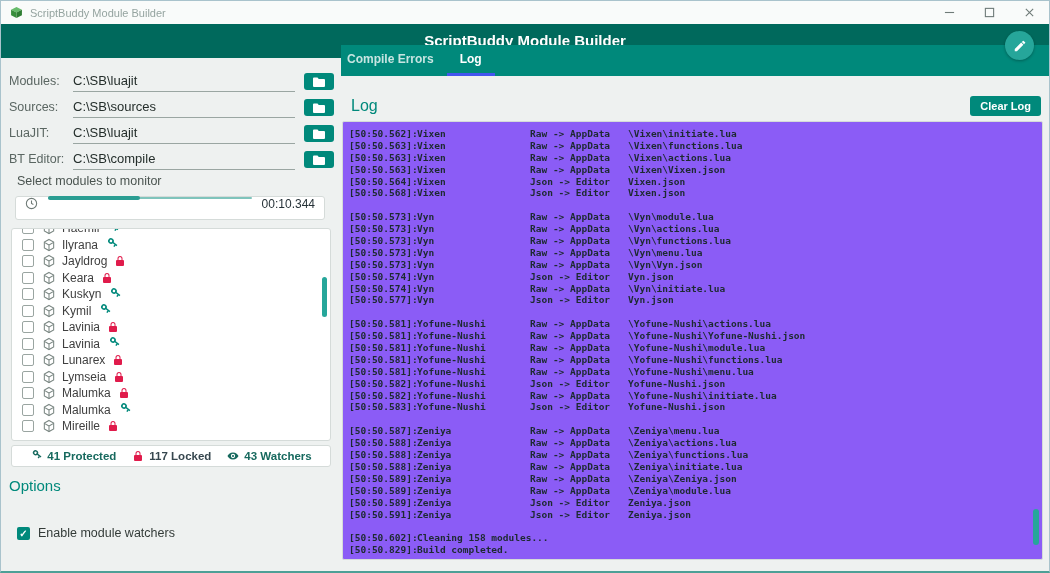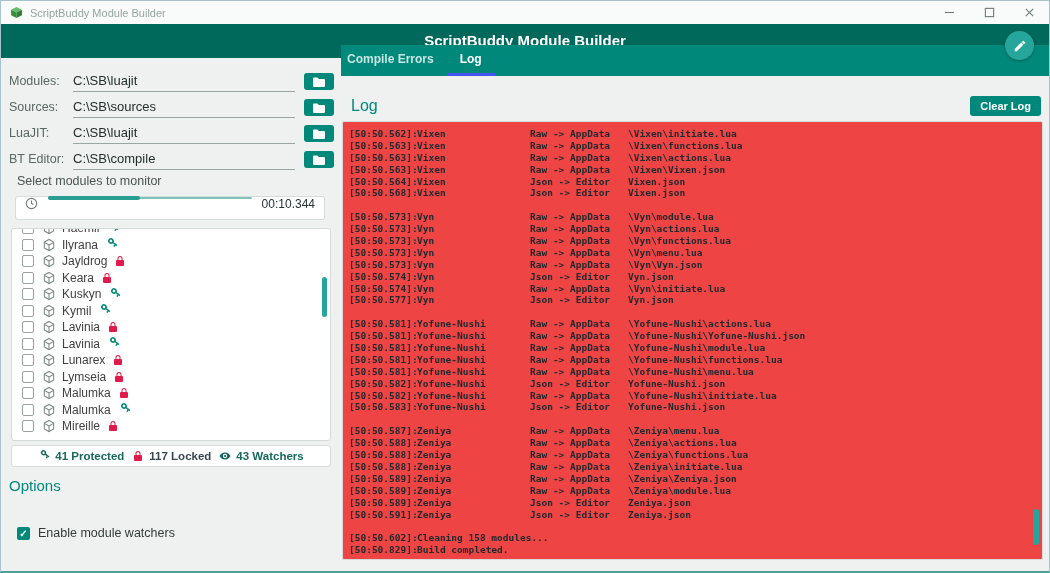--- a/index.html
+++ b/index.html
@@ -60,41 +60,41 @@
   .cb { width:12px; height:12px; border:1.5px solid #9aa5a1; border-radius:2px; background:#fff;
         margin-right:8px; flex:none; }
   .cube { width:14px; height:14px; margin-right:6px; flex:none; }
   .mod-name { font-size:12px; color:#404040; margin-right:7px; }
   .badge-key, .badge-lock { display:none; }
   .mod-row.key .badge-key { display:block; width:13px; height:13px; }
   .mod-row.lock .badge-lock { display:block; width:12px; height:12px; }
   .mod-scroll { position:absolute; right:3px; top:48px; width:5px; height:40px; background:#26a69a; border-radius:3px; }
 
   .stats-bar { margin:4px 10px 0 10px; height:22px; background:#fff; border:1px solid #d5dbd9;
-               border-radius:3px; display:flex; align-items:center; justify-content:center; gap:8px; }
+               border-radius:3px; display:flex; align-items:center; justify-content:center; gap:16px; }
   .stat { display:flex; align-items:center; gap:5px; font-size:11.5px; font-weight:700; }
   .stat svg { width:12px; height:12px; }
   .stat.protected { color:#17695e; }
   .stat.locked { color:#37474f; }
   .stat.watchers { color:#17695e; }
 
   .options-h { font-size:15px; color:#00897b; margin:10px 0 4px 8px; }
   .opt-row { display:flex; align-items:center; height:18px; margin-left:16px;margin-top:30px; }
   .opt-cb { width:13px; height:13px; background:#00897b; border-radius:2px; margin-right:8px;
             color:#fff; font-size:10px; line-height:13px; text-align:center; font-weight:700; flex:none; }
   .opt-cb::after { content:"\2713"; }
   .opt-label { font-size:12.5px; color:#333b38; }
 
   
   .right { position:absolute; left:340px; top:88px; right:0; bottom:0; }
   .log-head { display:flex; align-items:center; padding:6px 8px 0 10px; height:28px; }
   .log-title { font-size:16px; color:#00897b; }
   .clear-btn { margin-left:auto; background:#00897b; color:#fff; font-size:11px; font-weight:700;
                border:none; border-radius:3px; padding:4px 10px; font-family:"Liberation Sans",sans-serif; }
-  .log-card { position:absolute; left:1px; right:6px; top:32px; bottom:11px; background:#ef4444;
+  .log-card { position:absolute; left:1px; right:6px; top:32px; bottom:11px; background:#8b5cf6;
               border:1px solid #d5dbd9; border-radius:2px; overflow:hidden; padding:6px 0 0 6px; }
   .log-line { display:flex; height:11.9px; font-family:"DejaVu Sans Mono", monospace;
               font-size:9.5px; font-weight:700; color:#1d2a30; white-space:pre; }
   .lt { width:68px; flex:none; }
   .lm { width:113px; flex:none; overflow:visible; }
   .la { width:98px; flex:none; }
   .lf { flex:1; }
   .log-scroll { position:absolute; right:3px; bottom:14px; width:6px; height:36px; background:#26a69a; border-radius:3px; }
 </style>
 </head>

